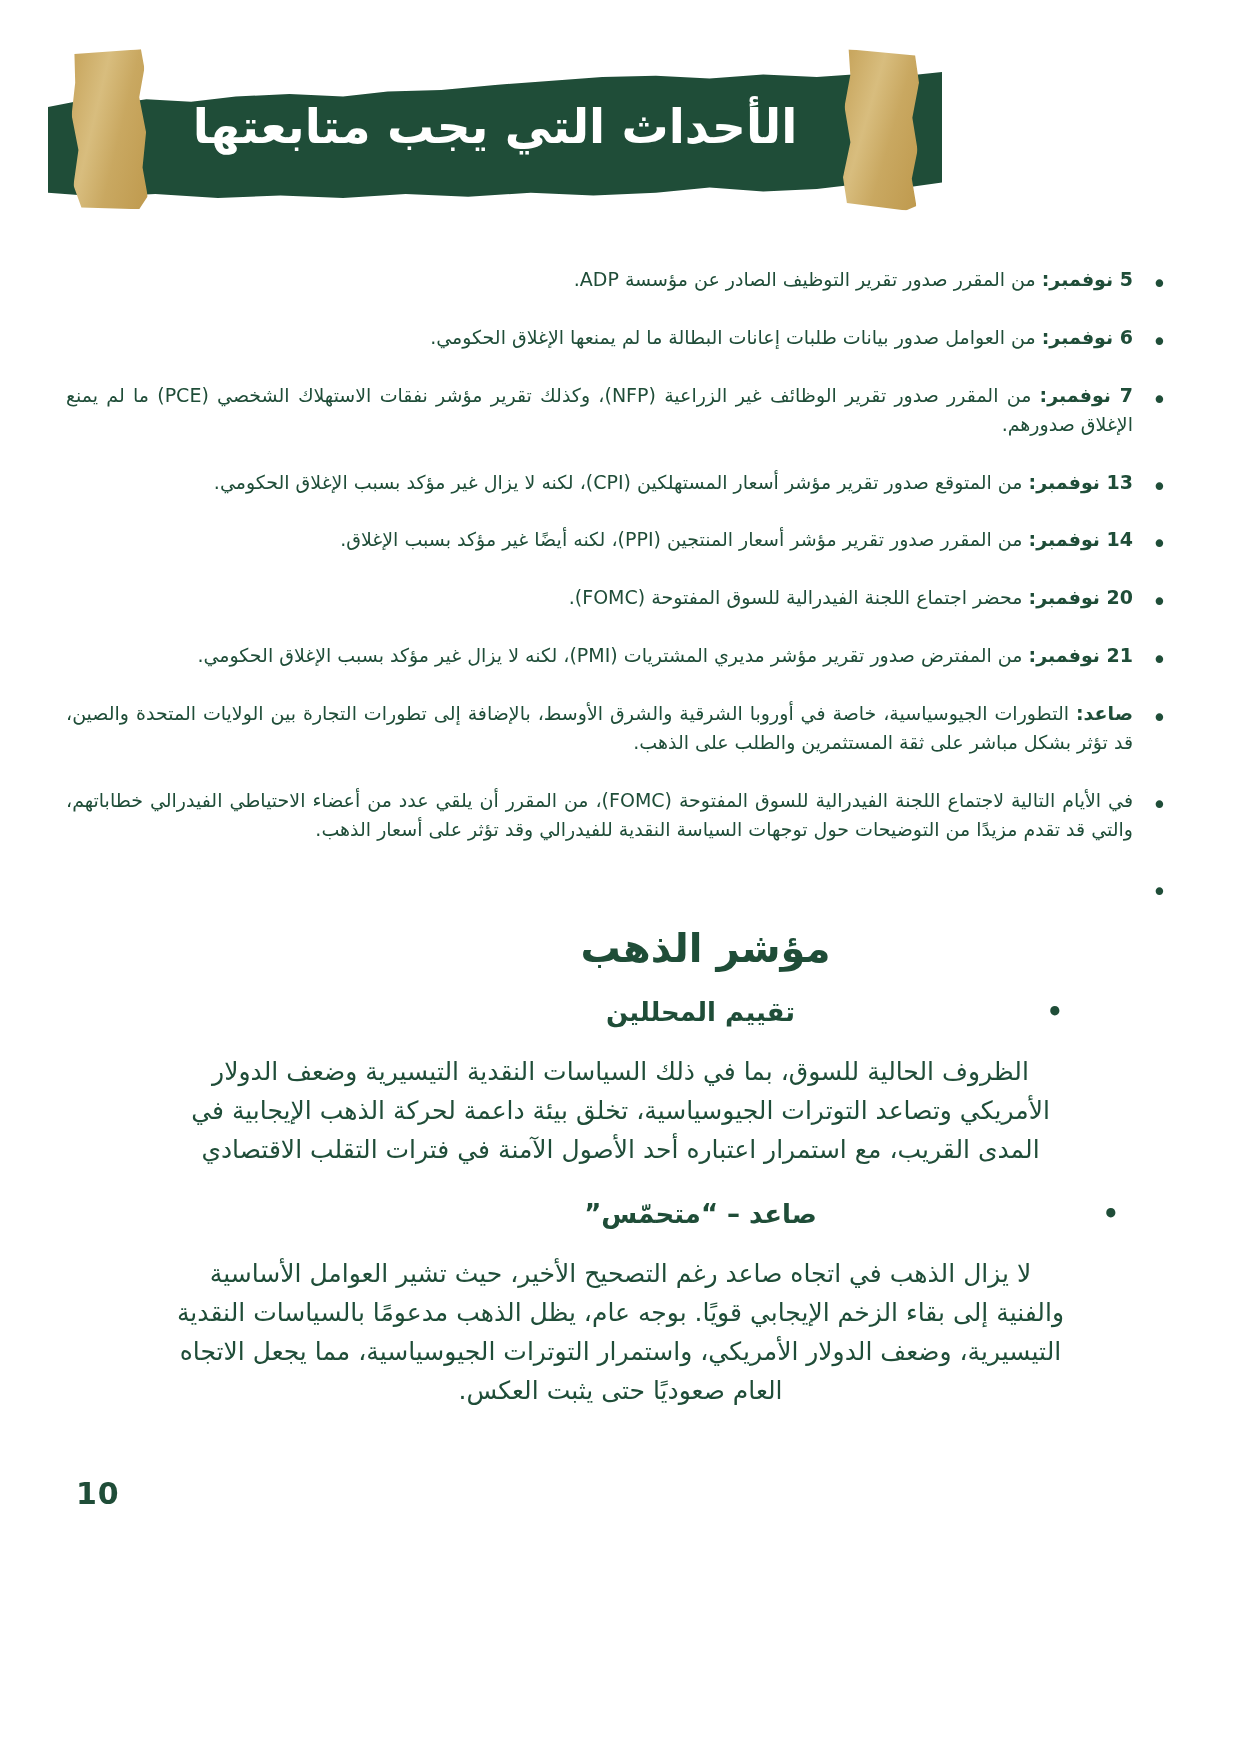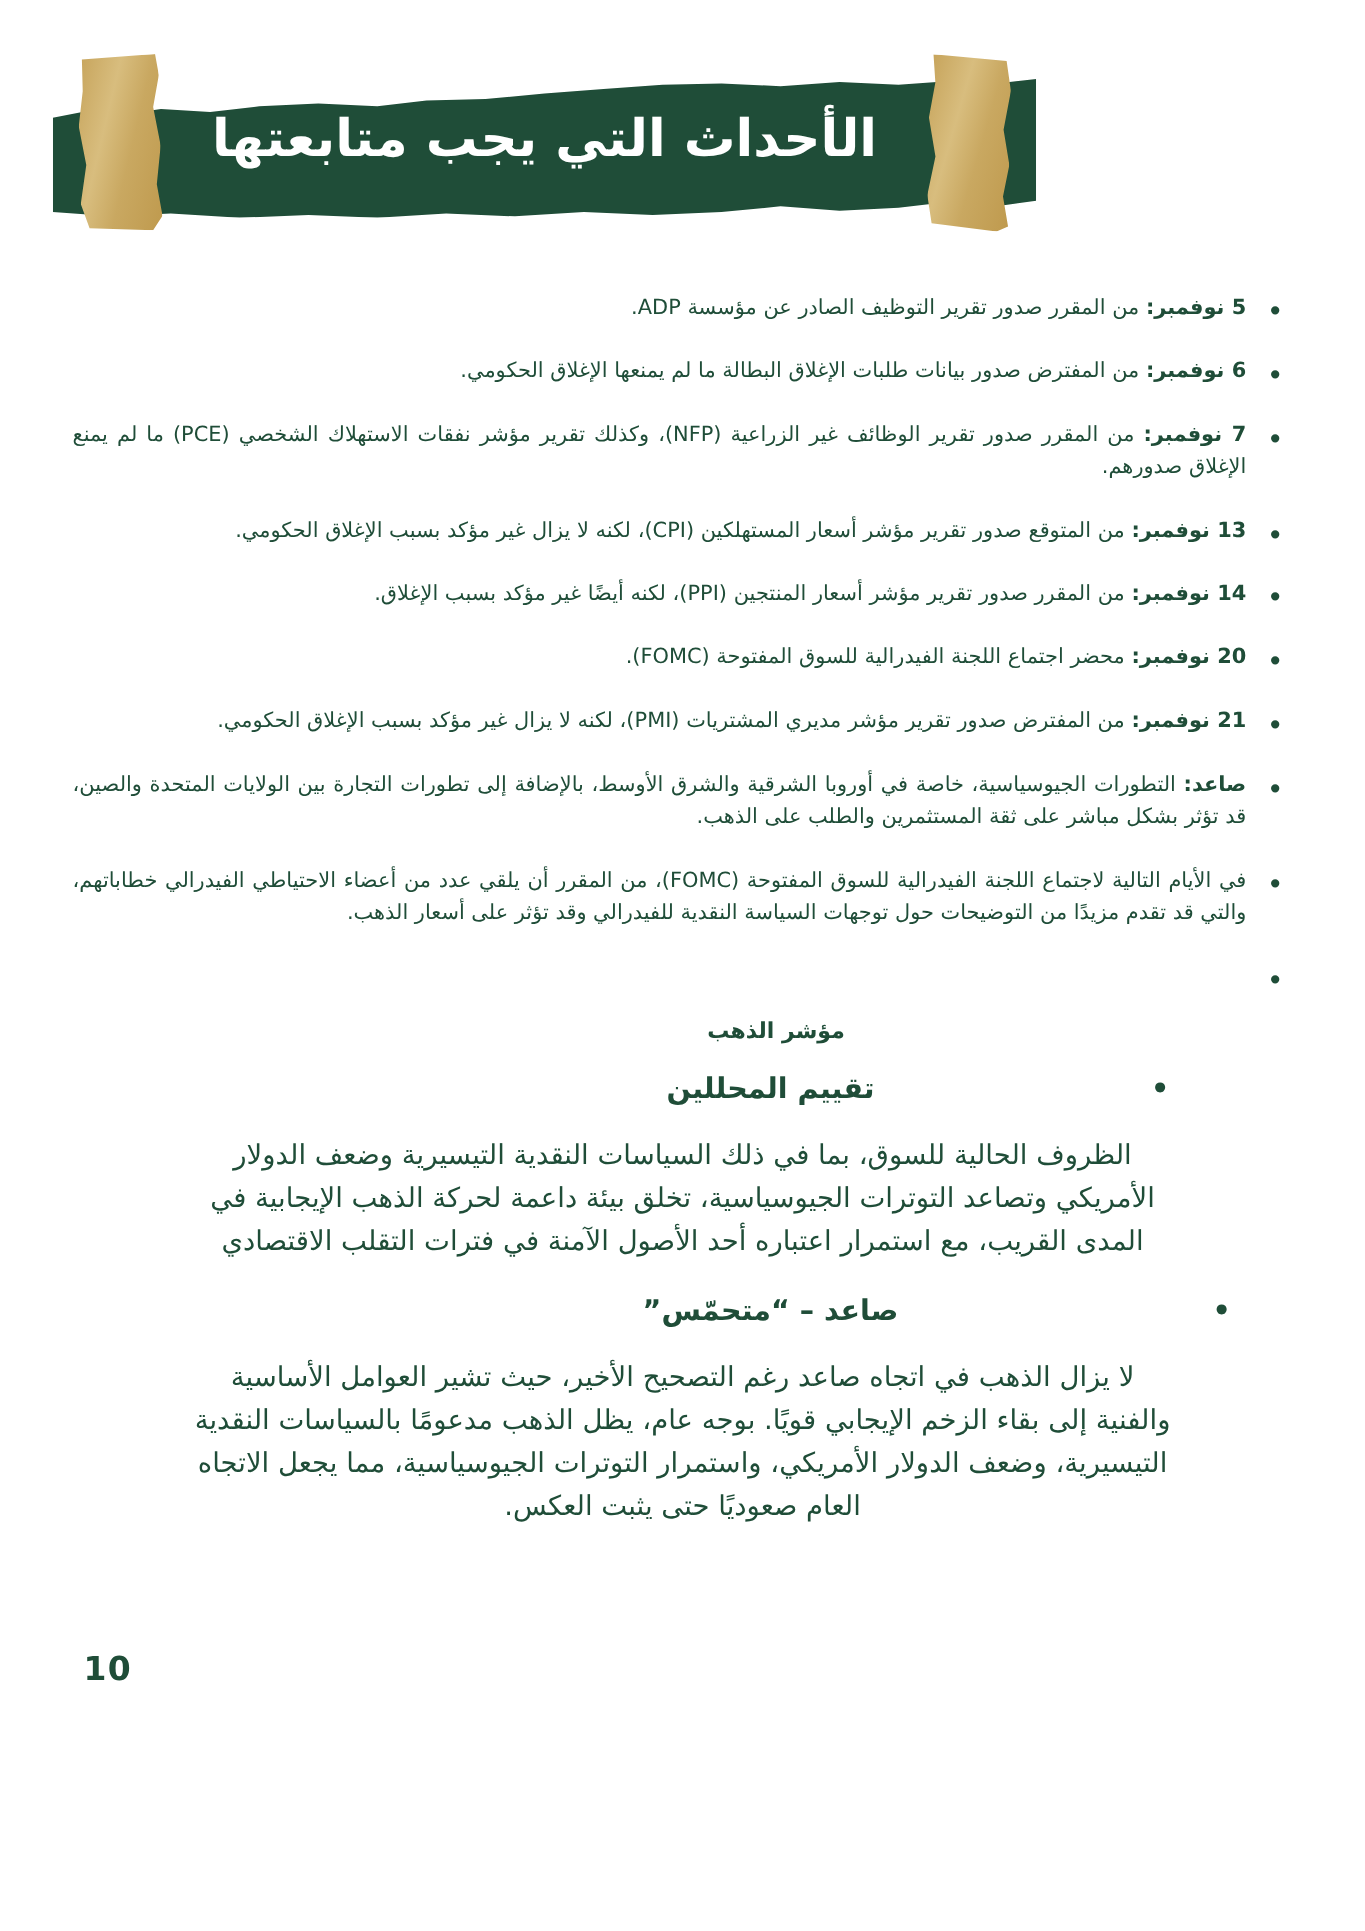--- a/index.html
+++ b/index.html
@@ -115,21 +115,21 @@
     min-height: 30px;
   }
   .ev-date {
     font-weight: 700;
   }
 
   
   .section-heading {
     margin-top: 22px;
     margin-bottom: 26px;
-    font-size: 20px;
+    font-size: 40px;
     font-weight: 700;
     text-align: center;
     color: #1f4d38;
     padding-left: 170px;
   }
 
   ul.sentiment-list {
     list-style: none;
     margin: 0;
     padding: 0;
@@ -160,21 +160,21 @@
   .sent-body {
     font-size: 25px;
     line-height: 1.56;
     text-align: center;
     color: #1f4d38;
     padding: 0 110px 0 110px;
   }
 
   .page-number {
     position: absolute;
-    bottom: 220px;
+    bottom: 244px;
     left: 76px;
     font-size: 30px;
     font-weight: 700;
     color: #1f4d38;
     letter-spacing: 1px;
   }
 </style>
 </head>
 <body>
 
@@ -185,21 +185,21 @@
   <div class="banner-title">الأحداث التي يجب متابعتها</div>
 </div>
 
 <main class="content">
 
   <ul class="event-list">
     <li>
       <span class="ev-date">5 نوفمبر:</span><span> من المقرر صدور تقرير التوظيف الصادر عن مؤسسة ADP.</span>
     </li>
     <li>
-      <span class="ev-date">6 نوفمبر:</span><span> من المفترض صدور بيانات طلبات الإغلاق البطالة ما لم يمنعها الإغلاق الحكومي.</span>
+      <span class="ev-date">6 نوفمبر:</span><span> من العوامل صدور بيانات طلبات إعانات البطالة ما لم يمنعها الإغلاق الحكومي.</span>
     </li>
     <li>
       <span class="ev-date">7 نوفمبر:</span><span> من المقرر صدور تقرير الوظائف غير الزراعية (NFP)، وكذلك تقرير مؤشر نفقات الاستهلاك الشخصي (PCE) ما لم يمنع الإغلاق صدورهم.</span>
     </li>
     <li>
       <span class="ev-date">13 نوفمبر:</span><span> من المتوقع صدور تقرير مؤشر أسعار المستهلكين (CPI)، لكنه لا يزال غير مؤكد بسبب الإغلاق الحكومي.</span>
     </li>
     <li>
       <span class="ev-date">14 نوفمبر:</span><span> من المقرر صدور تقرير مؤشر أسعار المنتجين (PPI)، لكنه أيضًا غير مؤكد بسبب الإغلاق.</span>
     </li>

